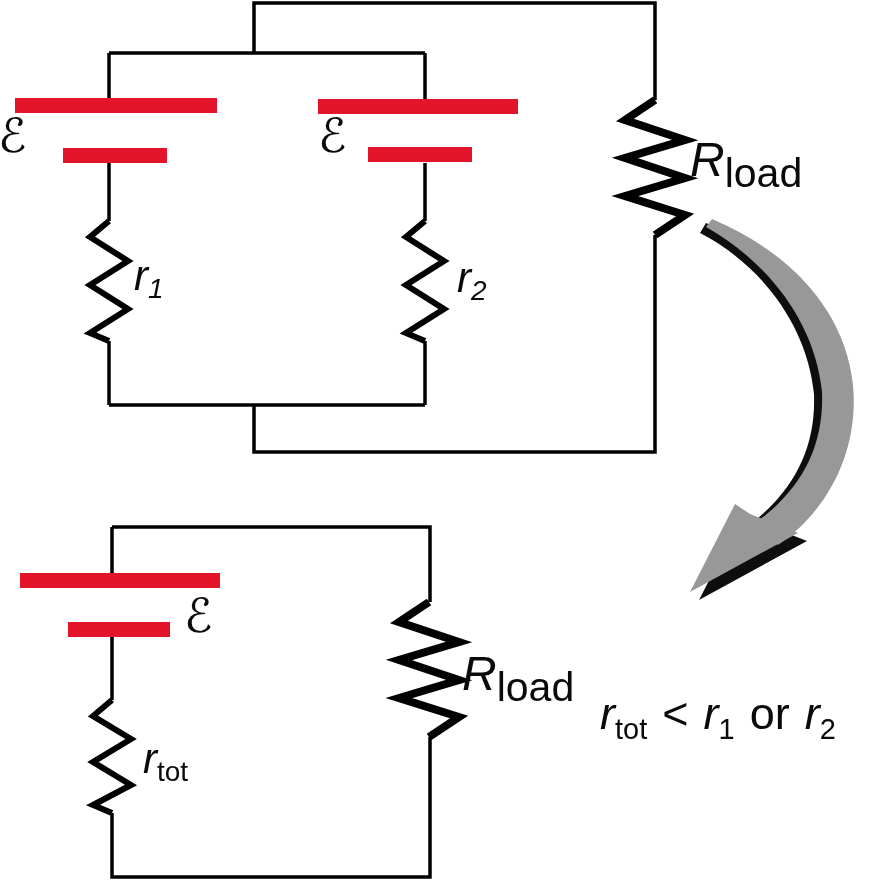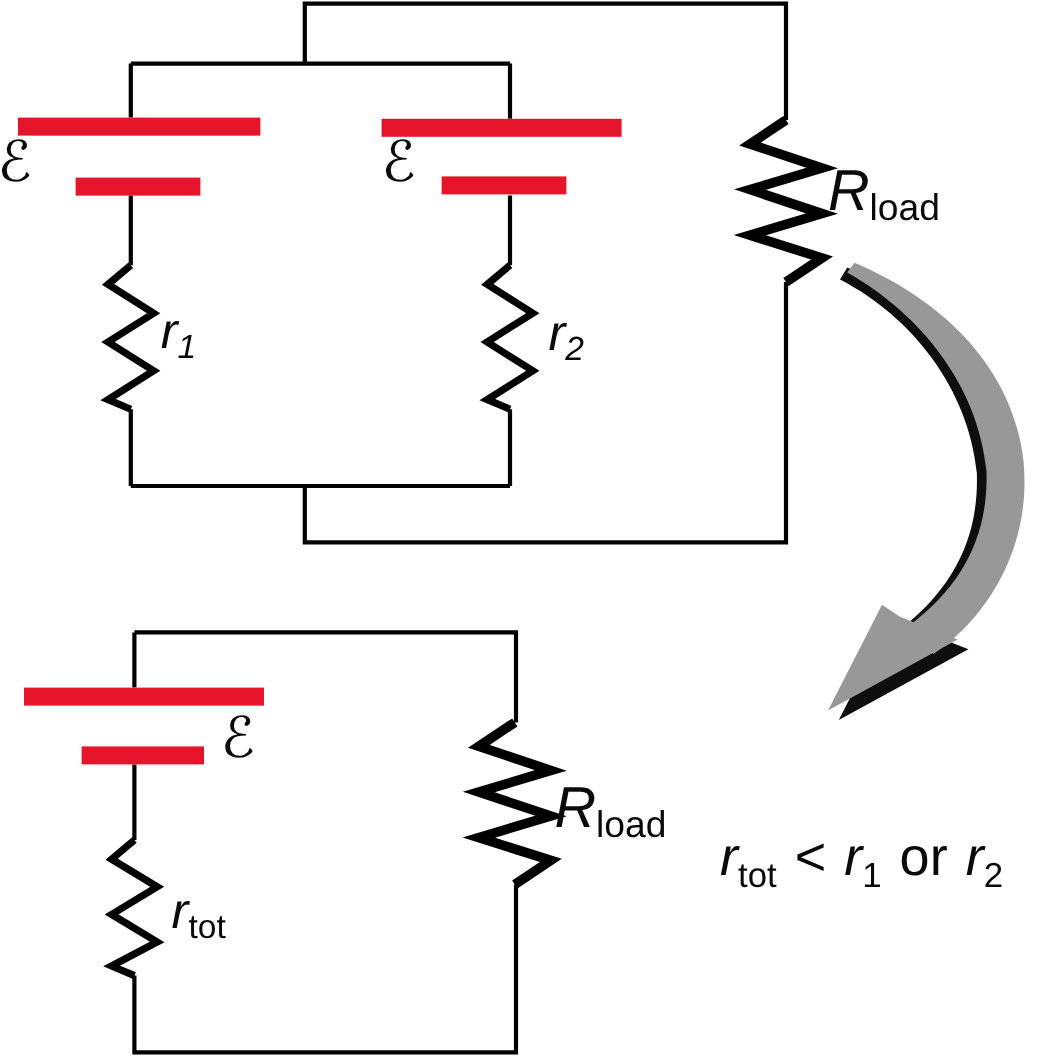--- a/index.html
+++ b/index.html
@@ -21,21 +21,21 @@
   .res-lg{stroke-width:8;}
   .plate{fill:var(--battery-red);}
   .arrow-gray{fill:var(--arrow-gray);}
   .arrow-shadow{fill:var(--arrow-shadow);}
   .lbl{position:absolute;line-height:1;color:#0a0a0a;white-space:nowrap;}
   .emf{font-family:"DejaVu Serif","DejaVu Sans",serif;font-style:italic;font-size:47px;}
   .r-small .main{font-style:italic;font-size:42px;}
   .r-small .sub{font-size:28px;vertical-align:-0.30em;}
   .sub-italic{font-style:italic;}
   .r-load .main{font-style:italic;font-size:48px;}
-  .r-load .sub{font-size:31px;vertical-align:-0.28em;}
+  .r-load .sub{font-size:41px;vertical-align:-0.28em;}
   .equation{
     position:absolute;left:600px;top:688px;display:flex;align-items:baseline;gap:15px;
     font-size:45px;color:#0a0a0a;
   }
   .equation .main{font-style:italic;}
   .equation .sub{font-size:29px;vertical-align:-0.34em;}
 </style>
 </head>
 <body>
 

